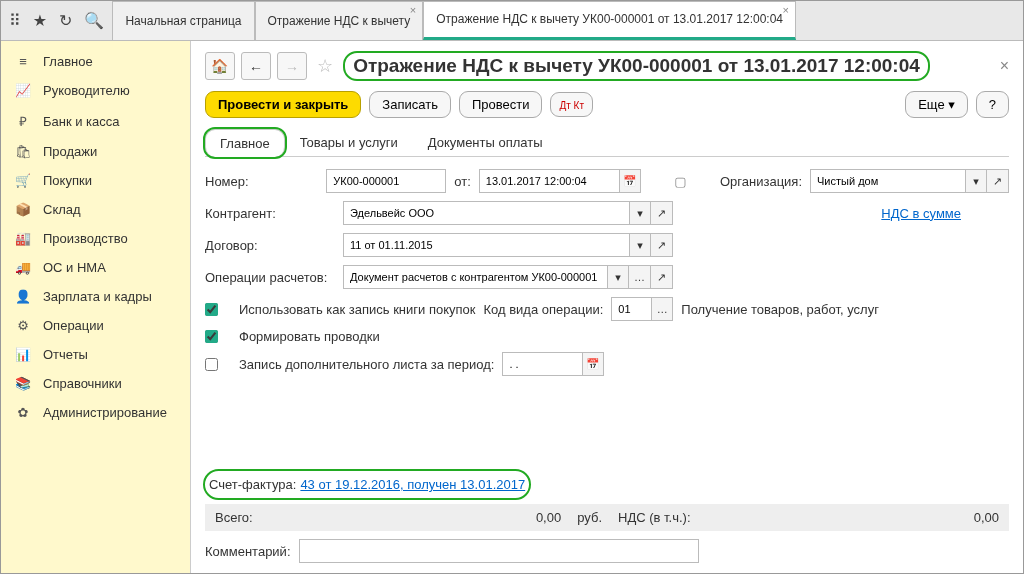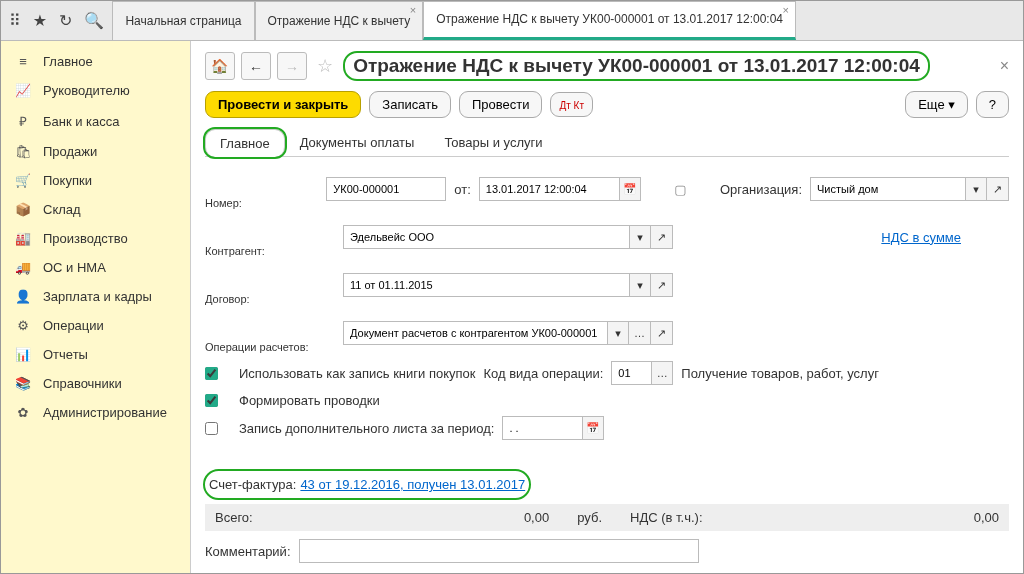--- a/index.html
+++ b/index.html
@@ -34,33 +34,33 @@
 .btn.icon { padding: 4px 8px; }
 .spacer { flex: 1; }
 
 .subtabs { display: flex; border-bottom: 1px solid #ccc; margin-bottom: 12px; }
 .subtab { padding: 6px 14px; border: 1px solid transparent; border-bottom: none; cursor: pointer; font-size: 13px; }
 .subtab.active { border-color: #ccc; background: #fff; position: relative; top: 1px; }
 .subtab.hl { outline: 2px solid #2a2; border-radius: 10px; }
 
 .form { display: flex; flex-direction: column; gap: 8px; }
 .form-row { display: flex; align-items: center; gap: 8px; }
-.form-label { width: 130px; font-size: 11px; margin-top: 28px; }
+.form-label { width: 130px; font-size: 13px; }
 .input { border: 1px solid #bbb; padding: 3px 6px; font-size: 11px; background: #fff; height: 24px; }
 .input-group { display: flex; }
 .input-group .input { border-right: none; }
 .ig-btn { width: 22px; height: 24px; border: 1px solid #bbb; background: #f4f4f4; display: flex; align-items: center; justify-content: center; cursor: pointer; font-size: 11px; }
 .ig-btn + .ig-btn { border-left: none; }
 .link { color: #0066cc; text-decoration: underline; cursor: pointer; }
 .chk { display: flex; align-items: center; gap: 21px; }
 .chk input { accent-color: #2a8; }
 
 .footer { margin-top: auto; }
 .invoice-row { display: flex; align-items: center; gap: 4px; padding: 6px 4px; outline: 2px solid #2a2; border-radius: 14px; width: fit-content; margin-bottom: 6px; }
-.totals { display: flex; align-items: center; background: #eee; padding: 6px 10px; gap: 28px; font-size: 13px; }
+.totals { display: flex; align-items: center; background: #eee; padding: 6px 10px; gap: 16px; font-size: 13px; }
 .totals .v { margin-left: auto; }
 .comment-row { display: flex; align-items: center; gap: 8px; margin-top: 8px; }
 </style>
 </head>
 <body>
 
 <div class="app">
   <div class="topbar">
     <div class="topbar-icons">
       <span class="topbar-icon">⠿</span>
@@ -154,22 +154,22 @@
         <button class="btn">Записать</button>
         <button class="btn">Провести</button>
         <button class="btn icon"><span style="color:#c00;font-size:10px">Дт Кт</span></button>
         <div class="spacer"></div>
         <button class="btn"><span>Еще</span> ▾</button>
         <button class="btn">?</button>
       </div>
 
       <div class="subtabs">
         <div class="subtab active hl">Главное</div>
+        <div class="subtab">Товары и услуги</div>
         <div class="subtab">Документы оплаты</div>
-        <div class="subtab">Товары и услуги</div>
       </div>
 
       <div class="form">
         <div class="form-row">
           <span class="form-label">Номер:</span>
           <input class="input" style="width: 120px;" value="УК00-000001">
           <span>от:</span>
           <div class="input-group">
             <input class="input" style="width: 140px;" value="13.01.2017 12:00:04">
             <div class="ig-btn">📅</div>

